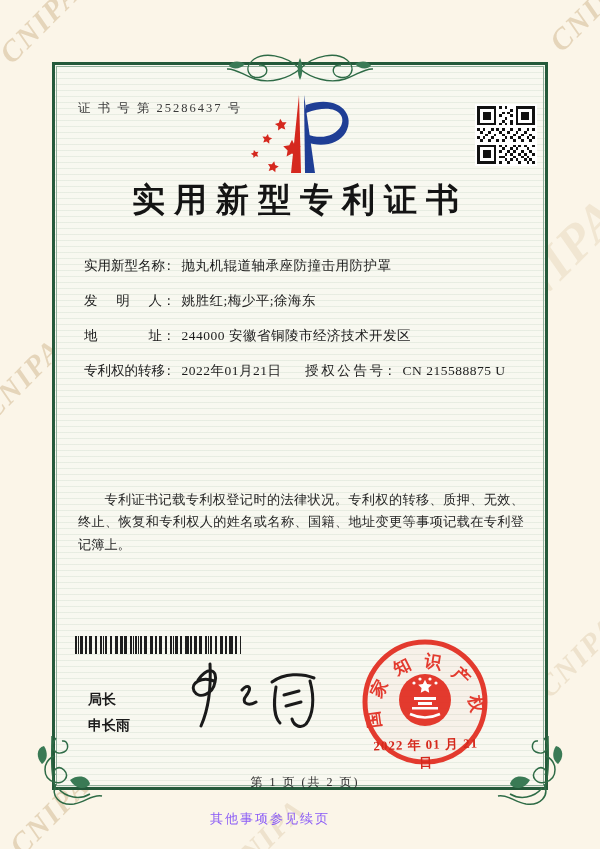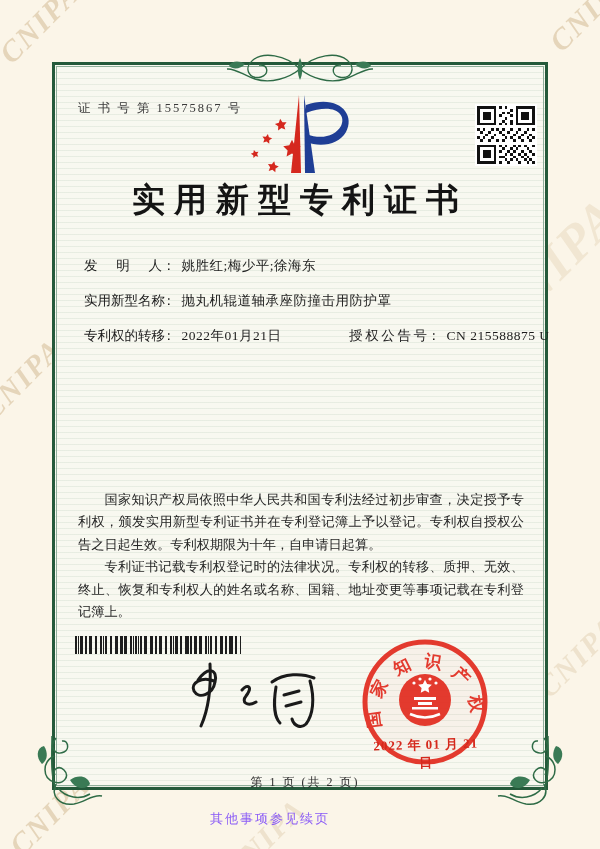--- a/index.html
+++ b/index.html
@@ -37,21 +37,21 @@
   .title{
     position:absolute;left:0;right:0;top:178px;text-align:center;
     font-size:33px;font-weight:600;letter-spacing:9px;color:#141414;
   }
   
   .fields{position:absolute;left:84px;top:248px;width:446px;font-size:13.5px;color:#1c1c1c;}
   .frow{position:relative;height:35px;line-height:35px;white-space:nowrap;}
   .lbl{display:inline-block;width:78px;text-align:justify;text-align-last:justify;vertical-align:top;}
   .colon{display:inline-block;margin-right:6px;}
   .val{letter-spacing:0.5px;}
-  .grant-no{position:absolute;left:221px;top:0;margin-left:44px;}
+  .grant-no{position:absolute;left:221px;top:0;}
   
   .legal{
     position:absolute;left:78px;top:489px;width:446px;
     font-size:13.2px;line-height:22.4px;text-align:justify;color:#252525;
   }
   .legal p{margin:0;text-indent:2em;}
   
   .barcode{
     position:absolute;left:75px;top:636px;width:166px;height:18px;
     background-image:
@@ -125,21 +125,21 @@
       <path d="M30,4 C22,14 30,22 38,18 C44,15 42,6 36,7"></path>
       <path d="M28,22 C16,28 16,44 28,48 C38,51 44,42 38,36 C33,31 26,35 29,41"></path>
       <path d="M30,50 C24,62 34,72 48,70 C60,68 66,60 76,62"></path>
       <path d="M32,54 C40,64 54,66 64,60"></path>
       <path d="M26,2 C26,20 24,40 30,56"></path>
       <path d="M44,46 C52,40 62,42 64,50 C60,56 50,56 44,46 Z" fill="#3a7a55" stroke="none"></path>
       <path d="M16,30 C10,24 10,14 18,12 C22,18 22,26 16,30 Z" fill="#3a7a55" stroke="none"></path>
     </g>
   </svg>
 
-  <div class="cert-no">证 书 号 第 15575867 号</div>
+  <div class="cert-no">证 书 号 第 25286437 号</div>
 
   <svg class="logo" width="120" height="88" viewBox="0 0 120 88">
     <defs>
       <path id="star5" d="M0,-10 2.94,-4.05 9.51,-3.09 4.76,1.55 5.88,8.09 0,5 -5.88,8.09 -4.76,1.55 -9.51,-3.09 -2.94,-4.05 Z"></path>
     </defs>
     <path d="M58,3 L50,81 L60,81 Z" fill="#d5281e"></path>
     <path d="M63,3 L64,81 L74,81 Z" fill="#1f3e95"></path>
     <path d="M65,13 C97,2 115,22 105,40 C98,52 81,56 65,50 L65,42 C81,48 94,44 100,34 C106,22 93,10 65,21 Z" fill="#1f3e95"></path>
     <g fill="#d5281e">
       <use href="#star5" transform="translate(14,62) scale(0.42) rotate(-15)"></use>
@@ -179,40 +179,46 @@
       M8 18h1v1h-1z M9 18h1v1h-1z M13 18h1v1h-1z M16 18h1v1h-1z M18 18h1v1h-1z
       M10 19h1v1h-1z M12 19h1v1h-1z M14 19h1v1h-1z M17 19h1v1h-1z M19 19h1v1h-1z
       M8 20h1v1h-1z M11 20h1v1h-1z M15 20h1v1h-1z M18 20h1v1h-1z M20 20h1v1h-1z"></path>
     </g>
   </svg>
 
   <div class="title">实用新型专利证书</div>
 
   <div class="fields">
     <div class="frow">
+      <span class="lbl">实用新型名称</span><span class="colon">：</span><span class="val">抛丸机辊道轴承座防撞击用防护罩</span>
+    </div>
+    <div class="frow">
       <span class="lbl">发明人</span><span class="colon">：</span><span class="val">姚胜红;梅少平;徐海东</span>
     </div>
     <div class="frow">
-      <span class="lbl">实用新型名称</span><span class="colon">：</span><span class="val">抛丸机辊道轴承座防撞击用防护罩</span>
+      <span class="lbl">地址</span><span class="colon">：</span><span class="val">244000 安徽省铜陵市经济技术开发区</span>
     </div>
     <div class="frow">
       <span class="lbl">专利权的转移</span><span class="colon">：</span><span class="val">2022年01月21日</span>
       <span class="grant-no">
         <span class="lbl">授权公告号</span><span class="colon">：</span><span class="val">CN 215588875 U</span>
       </span>
     </div>
   </div>
 
   <div class="legal">
-    <p>国家知识产权局依照中华人民共和国专利法经过初步审查，决定授予专利权，颁发实用新型专利证书并在专利登记簿上予以登记。专利权自授权公告之日起生效。专利权期限为十年，自申请日起算。</p>
     <p>专利证书记载专利权登记时的法律状况。专利权的转移、质押、无效、终止、恢复和专利权人的姓名或名称、国籍、地址变更等事项记载在专利登记簿上。</p>
   </div>
 
   <div class="barcode"></div>
 
+  <div class="director">
+    <div>局长</div>
+    <div>申长雨</div>
+  </div>
 
   <svg class="signature" width="170" height="78" viewBox="0 0 170 78">
     <g fill="none" stroke="#1a1a1a" stroke-width="3" stroke-linecap="round">
       <path d="M30,20 C40,6 50,9 47,22 C45,34 31,40 26,31 C22,23 34,16 46,21"></path>
       <path d="M42,4 C43,24 41,48 33,66"></path>
       <path d="M74,30 C80,23 85,27 78,36 C73,42 79,47 88,42"></path>
       <path d="M104,22 C116,13 134,13 146,18"></path>
       <path d="M108,27 C105,45 107,58 112,63"></path>
       <path d="M142,21 C147,39 145,55 138,64 C133,69 126,66 124,59"></path>
       <path d="M116,35 L131,31"></path>

